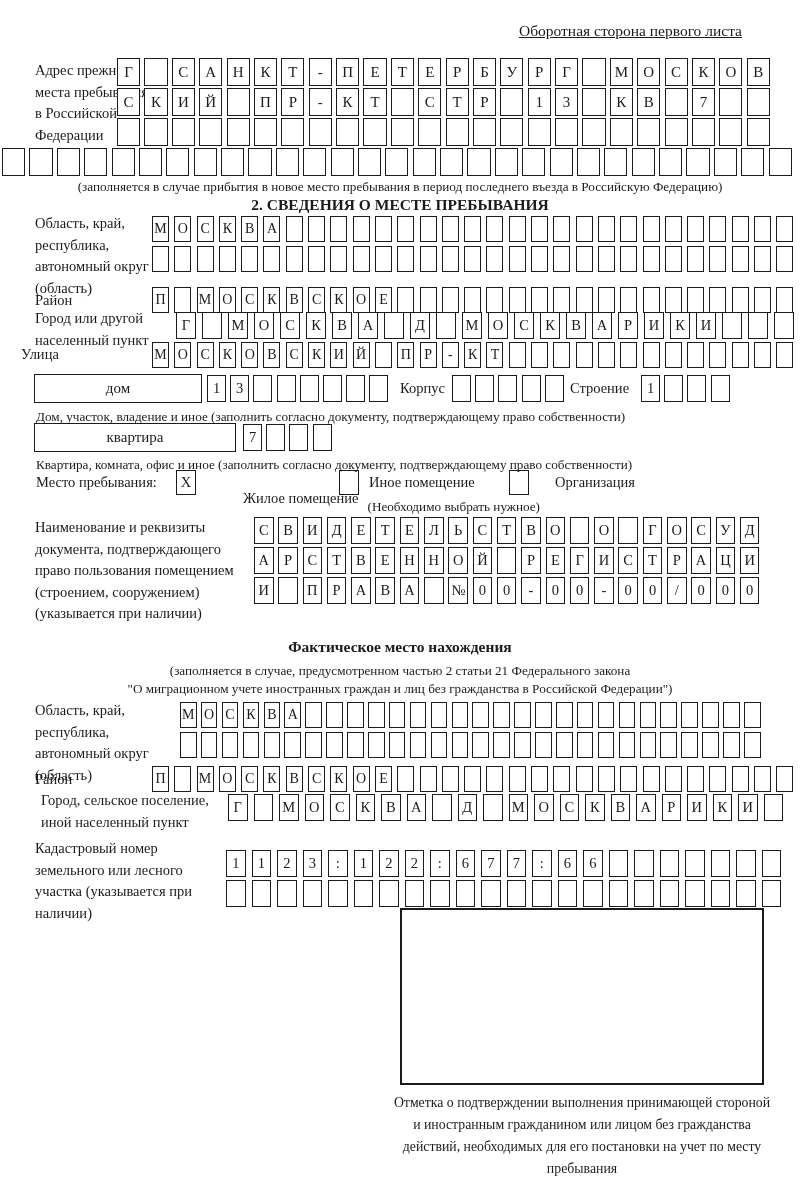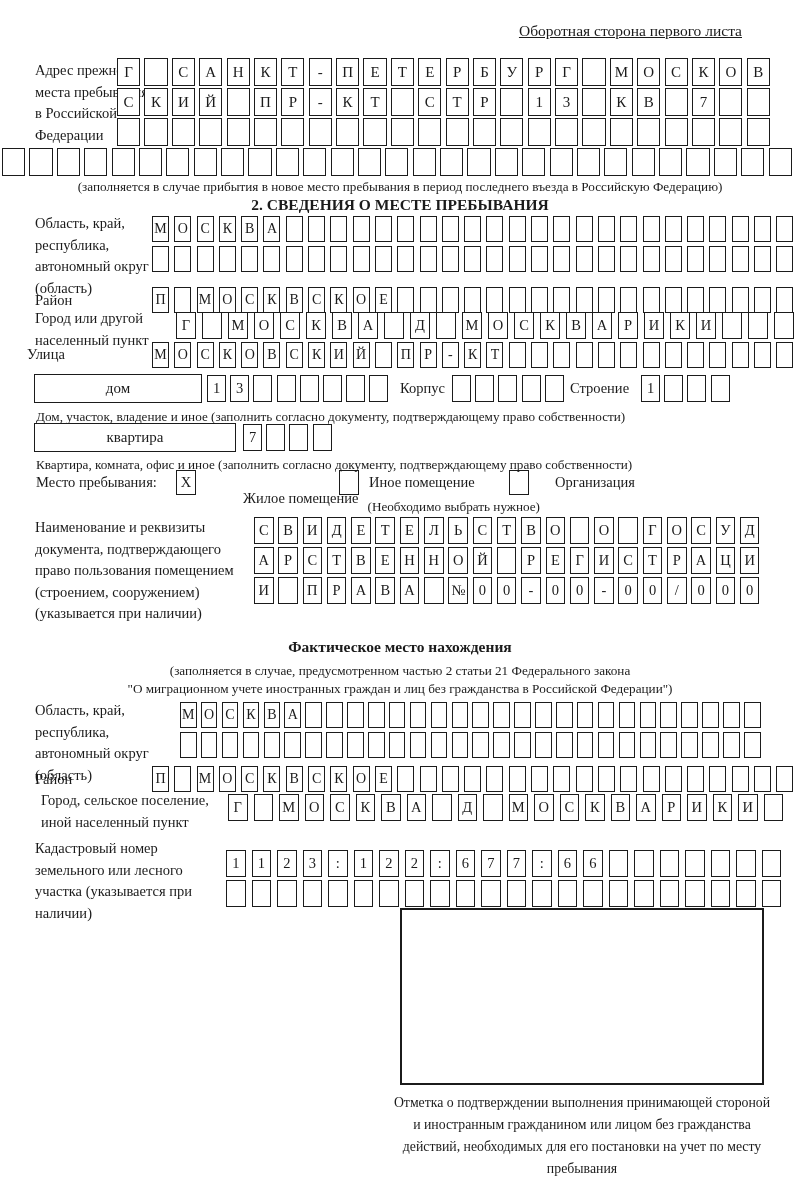--- a/index.html
+++ b/index.html
@@ -288,21 +288,21 @@
       <span class="cell">А</span>
       <span class="cell">Р</span>
       <span class="cell">И</span>
       <span class="cell">К</span>
       <span class="cell">И</span>
       <span class="cell"></span>
       <span class="cell"></span>
       <span class="cell"></span>
     </div>
 
-  <div class="abs lbl" style="top:344px;left:27px;">Улица</div>
+  <div class="abs lbl" style="top:344px;left:21px;">Улица</div>
   <div class="abs cells sz-c" style="top:342px;left:152px;">
       <span class="cell">М</span>
       <span class="cell">О</span>
       <span class="cell">С</span>
       <span class="cell">К</span>
       <span class="cell">О</span>
       <span class="cell">В</span>
       <span class="cell">С</span>
       <span class="cell">К</span>
       <span class="cell">И</span>

